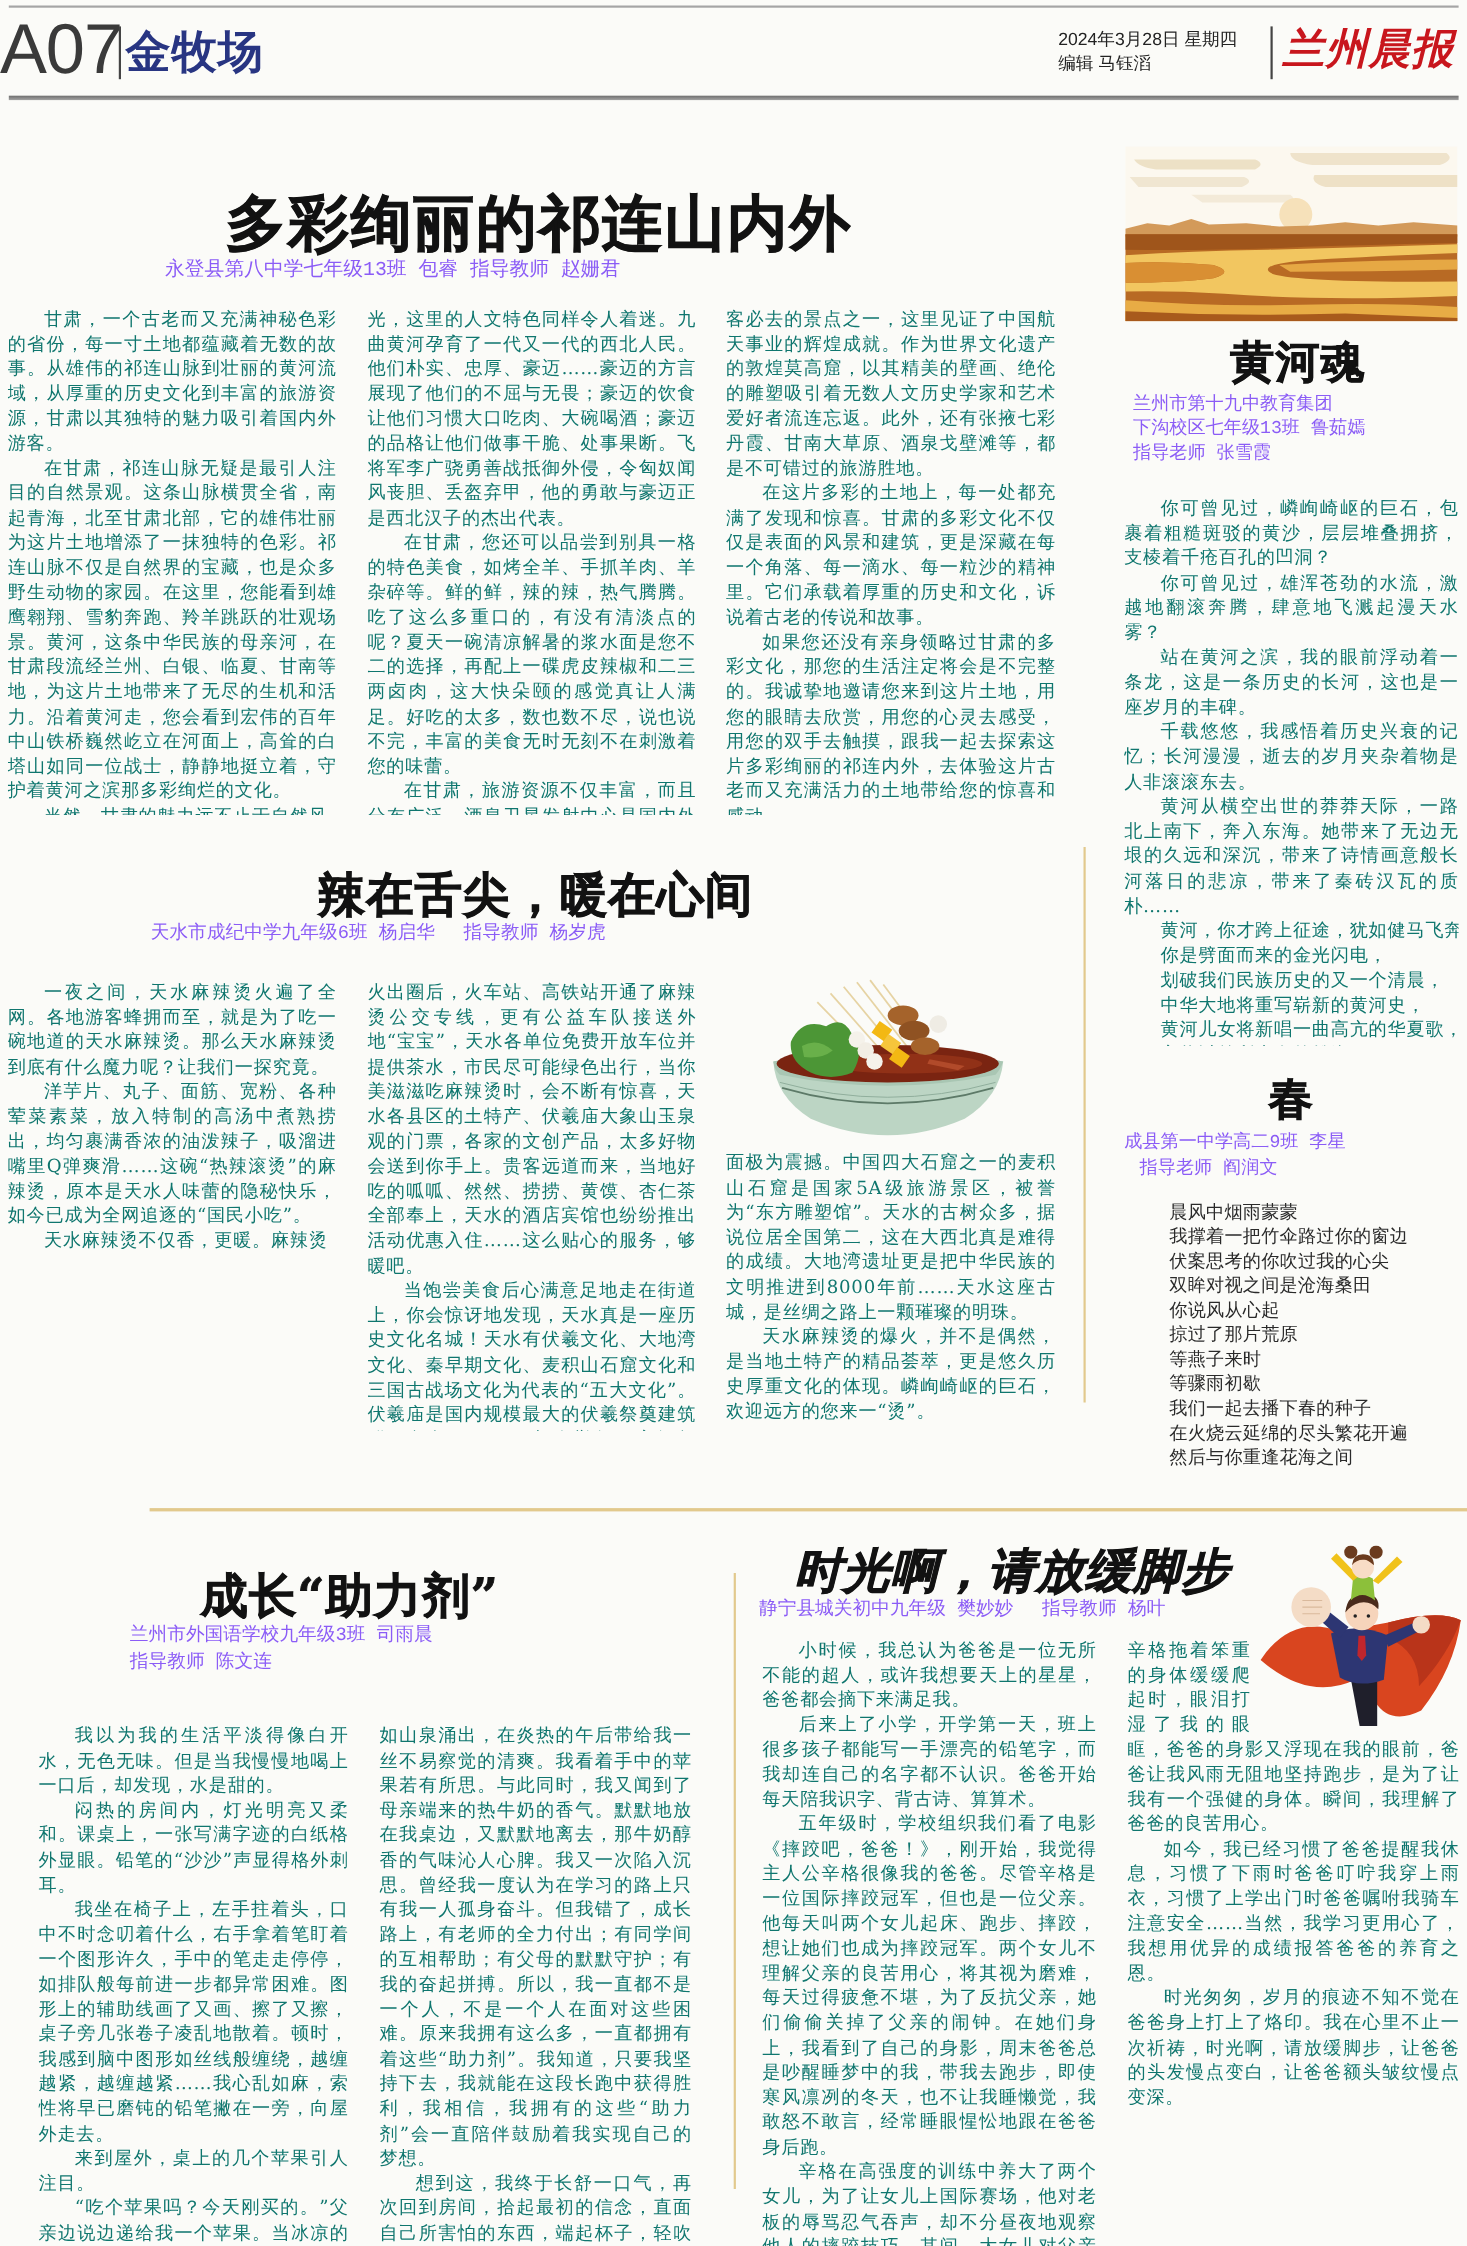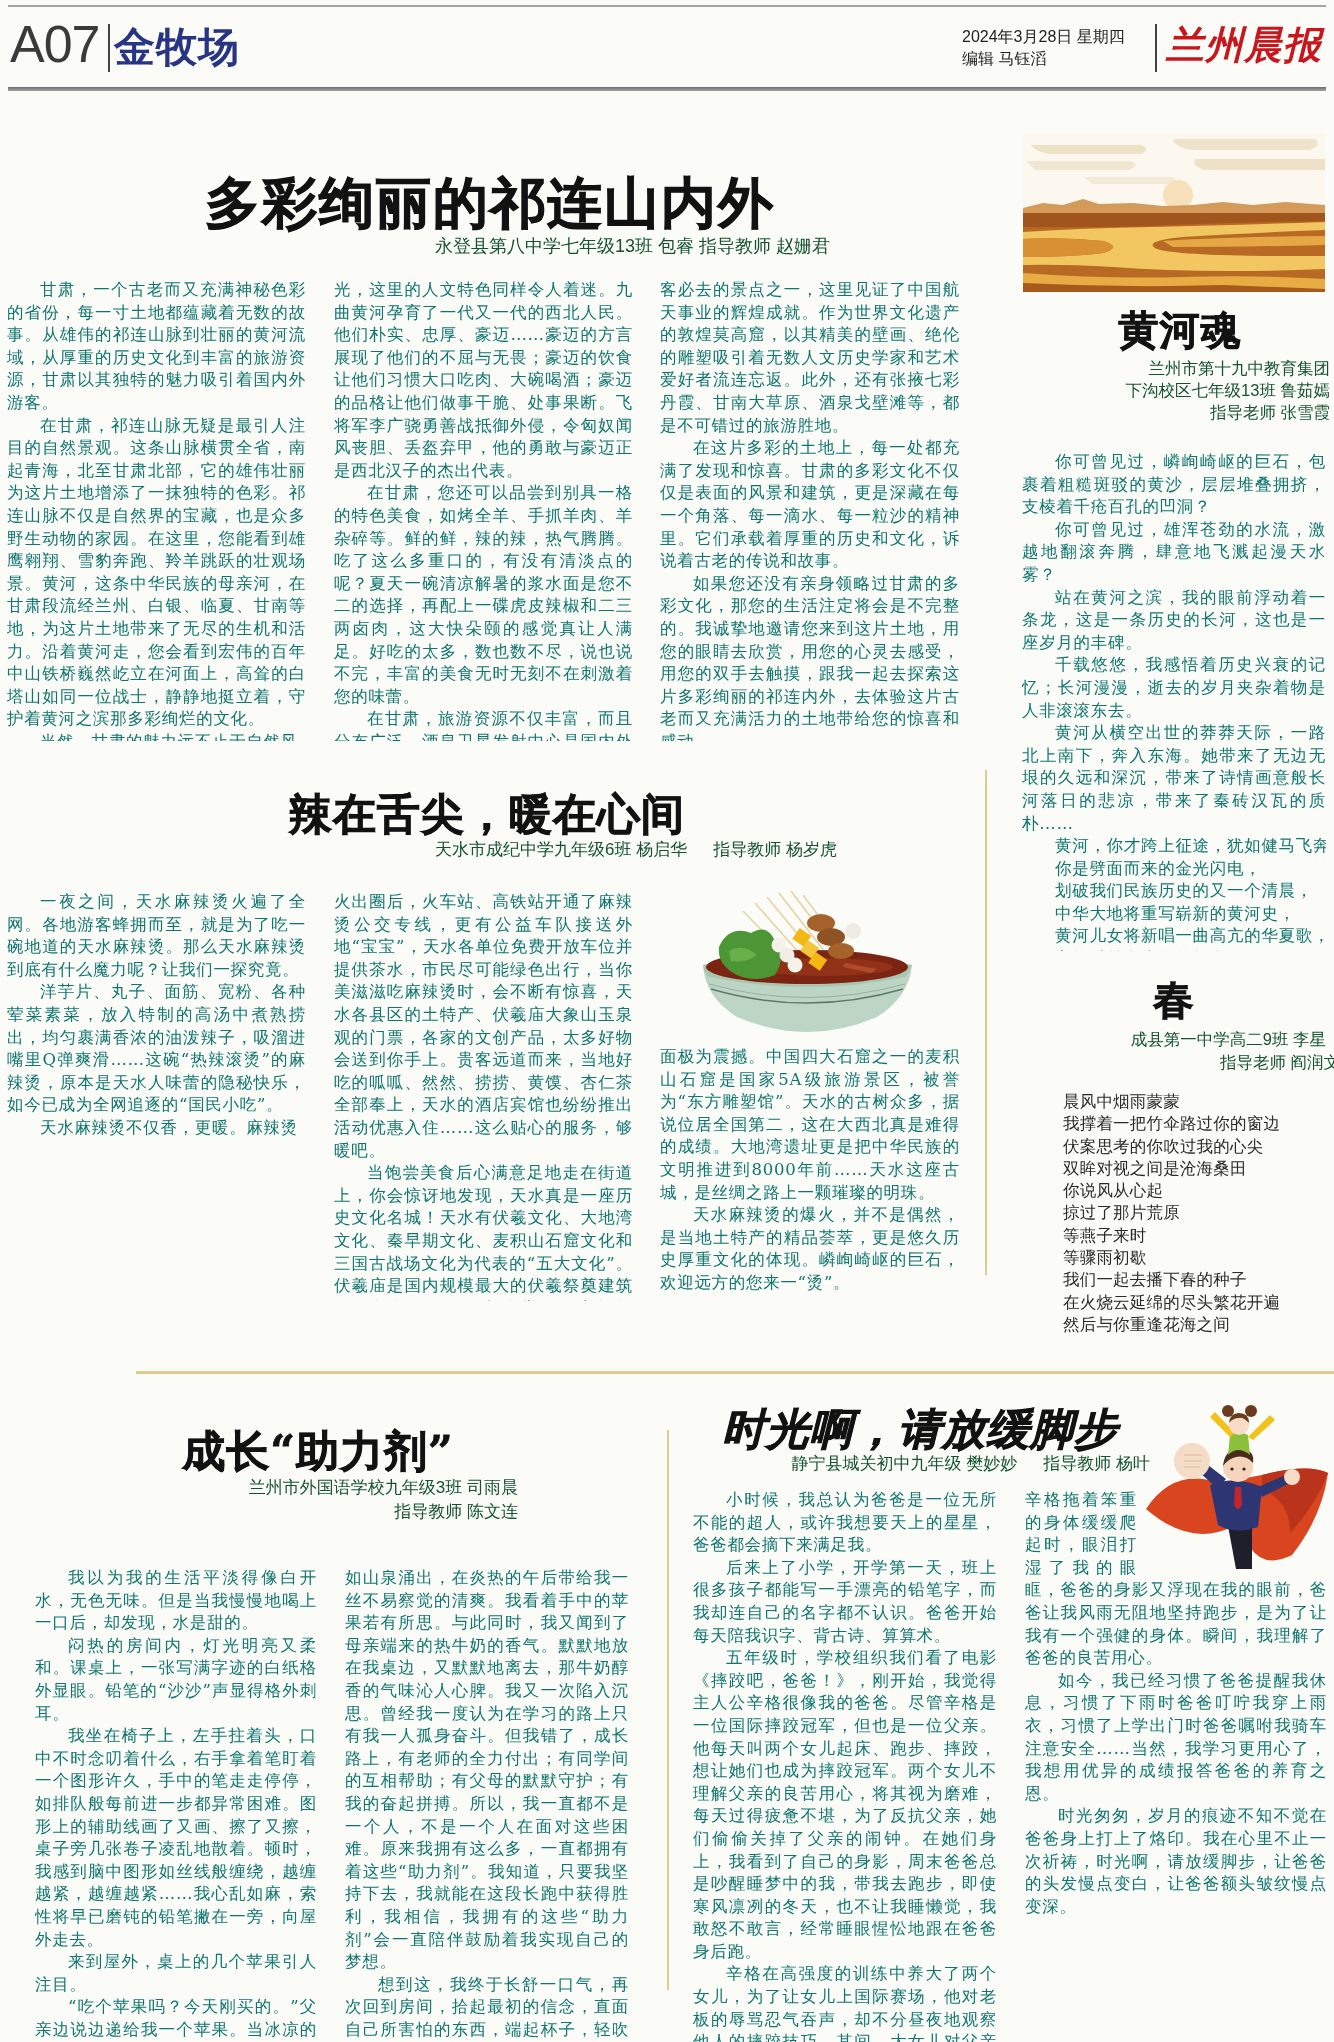--- a/index.html
+++ b/index.html
@@ -6,29 +6,29 @@
   #page {
     position: relative; width: 1334px; height: 2042px; overflow: hidden;
     background: #fbfbf8; color: #262626;
     font-family: "DejaVu Serif", serif;
   }
   .abs { position: absolute; }
   .rule { position: absolute; }
   .gold { background: #e2c98d; }
 
   
-  .hdr-page { position:absolute; left:10px; top:14px; font-family:"Liberation Sans", sans-serif; font-size:52px; line-height:60px; color:#3a3a3a; font-weight:400; letter-spacing:-1px; }
+  .hdr-page { position:absolute; left:0; top:14px; font-family:"Liberation Sans", sans-serif; font-size:64px; line-height:60px; color:#3a3a3a; font-weight:400; letter-spacing:-1px; }
   .hdr-section { position:absolute; left:114px; top:19px; font-family:"DejaVu Sans", sans-serif; font-size:41px; line-height:56px; font-weight:700; color:#283582; letter-spacing:1px; }
   .hdr-meta { position:absolute; left:962px; font-family:"Liberation Sans", sans-serif; font-size:16px; line-height:20px; color:#222; white-space:nowrap; }
   .hdr-mast { position:absolute; left:1166px; top:20px; font-family:"Liberation Serif", serif; font-style:italic; font-weight:700; font-size:38px; line-height:50px; color:#c8161d; letter-spacing:1px; white-space:nowrap; }
   .vsep { position:absolute; width:1.5px; background:#444; }
 
   
   .title { position:absolute; text-align:center; font-family:"DejaVu Serif", serif; font-weight:700; color:#121212; white-space:nowrap; -webkit-text-stroke:0.8px #121212; letter-spacing:1px; }
-  .byline { position:absolute; text-align:right; font-family:Liberation Sans, sans-serif; font-size:17px; line-height:22px; color:#14532d; white-space:nowrap; }
+  .byline { position:absolute; text-align:left; font-family:Liberation Mono, monospace; font-size:17px; line-height:22px; color:#8b5cf6; white-space:nowrap; }
   .byline .gap { display:inline-block; width:26px; }
 
   
   .col {
     position:absolute; overflow:hidden;
     font-size:16.5px; line-height:22.6px; letter-spacing:0.7px;
     text-align:justify; text-justify:inter-character;
     overflow-wrap:anywhere; color:#0f766e;
   }
   .col p { margin:0; text-indent:2em; }

